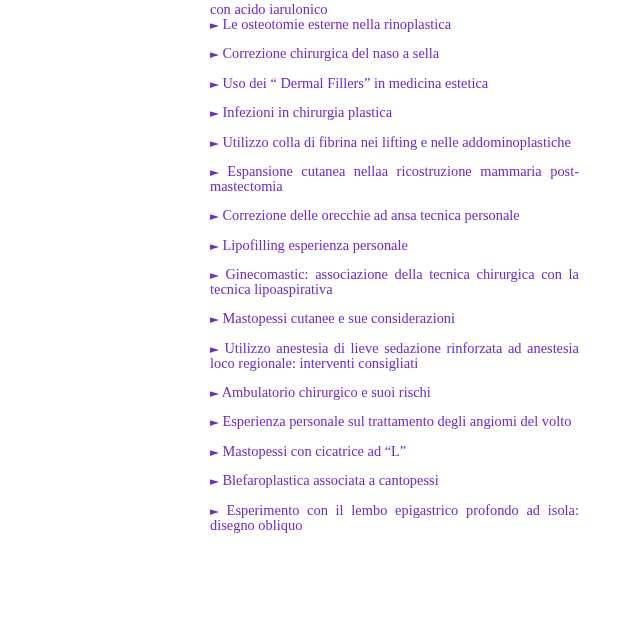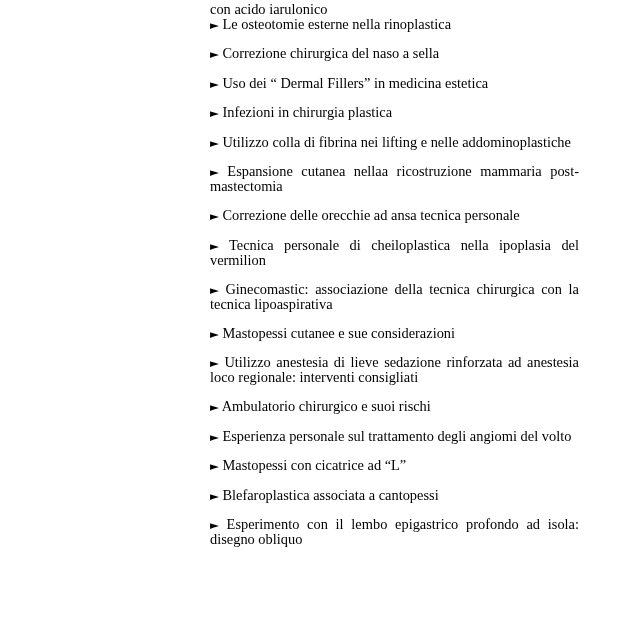--- a/index.html
+++ b/index.html
@@ -31,21 +31,21 @@
     width: 369px;
   }
 
   .para {
     margin: 0;
     padding: 0;
     font-size: 14.4px;
     line-height: 14.6px;
     text-align: justify;
     text-justify: inter-word;
-    color: #000000;
+    color: #6d28d9;
     -webkit-font-smoothing: none;
   }
 
   
   .para + .para {
     margin-top: 14.4px;
   }
 
   
   .para.continuation {
@@ -80,21 +80,21 @@
     <p class="para continuation">con acido iarulonico</p>
 
     <div id="bullet-list">
         <p class="para single"><span class="bullet">►</span><span class="btxt"> Le osteotomie esterne nella rinoplastica</span></p>
         <p class="para single"><span class="bullet">►</span><span class="btxt"> Correzione chirurgica del naso a sella</span></p>
         <p class="para single"><span class="bullet">►</span><span class="btxt"> Uso dei “ Dermal Fillers” in medicina estetica</span></p>
         <p class="para single"><span class="bullet">►</span><span class="btxt"> Infezioni in chirurgia plastica</span></p>
         <p class="para single"><span class="bullet">►</span><span class="btxt"> Utilizzo colla di fibrina nei lifting e nelle addominoplastiche</span></p>
         <p class="para"><span class="bullet">►</span><span class="btxt"> Espansione cutanea nellaa ricostruzione mammaria post-mastectomia</span></p>
         <p class="para single"><span class="bullet">►</span><span class="btxt"> Correzione delle orecchie ad ansa tecnica personale</span></p>
-        <p class="para"><span class="bullet">►</span><span class="btxt"> Tecnica personale di cheiloplastica nella ipoplasia del vermilion</span></p>
+        <p class="para single"><span class="bullet">►</span><span class="btxt"> Lipofilling esperienza personale</span></p>
         <p class="para"><span class="bullet">►</span><span class="btxt"> Ginecomastic: associazione della tecnica chirurgica con la tecnica lipoaspirativa</span></p>
         <p class="para single"><span class="bullet">►</span><span class="btxt"> Mastopessi cutanee e sue considerazioni</span></p>
         <p class="para"><span class="bullet">►</span><span class="btxt"> Utilizzo anestesia di lieve sedazione rinforzata ad anestesia loco regionale: interventi consigliati</span></p>
         <p class="para single"><span class="bullet">►</span><span class="btxt"> Ambulatorio chirurgico e suoi rischi</span></p>
         <p class="para"><span class="bullet">►</span><span class="btxt"> Esperienza personale sul trattamento degli angiomi del volto</span></p>
         <p class="para single"><span class="bullet">►</span><span class="btxt"> Mastopessi con cicatrice ad “L”</span></p>
         <p class="para single"><span class="bullet">►</span><span class="btxt"> Blefaroplastica associata a cantopessi</span></p>
         <p class="para"><span class="bullet">►</span><span class="btxt"> Esperimento con il lembo epigastrico profondo ad isola: disegno obliquo</span></p>
       </div>
 

